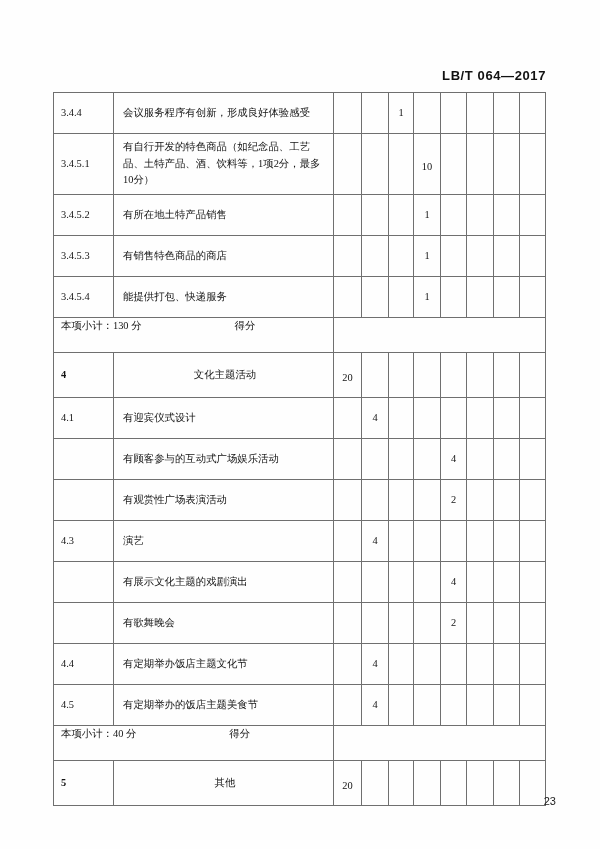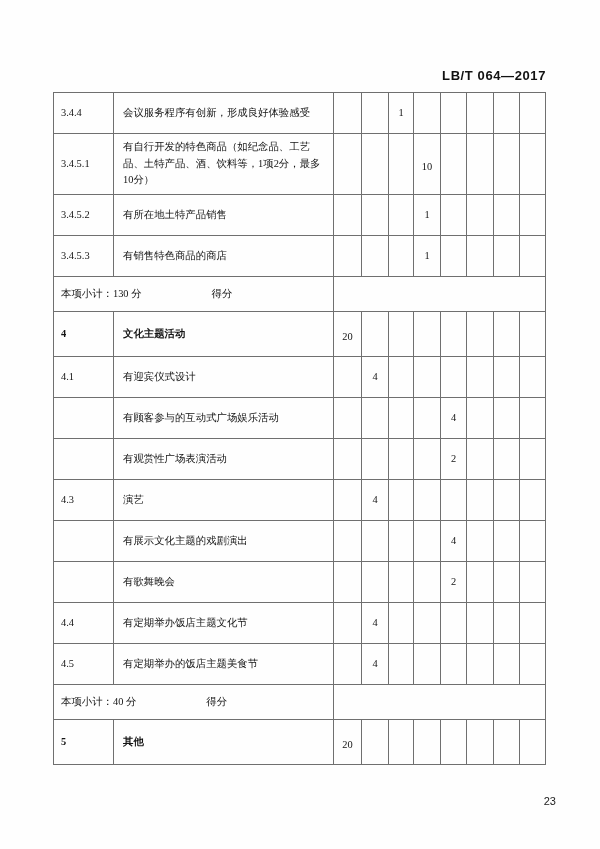--- a/index.html
+++ b/index.html
@@ -93,42 +93,43 @@
   .v6 { width: 27px; }
   .v7 { width: 26px; }
   .v8 { width: 26px; }
 
   tr.r-norm td { height: 30px; }
   tr.r-tall td { height: 42px; }
   tr.r-sect td { height: 34px; }
   tr.r-sub  td { height: 34px; }
 
   .sect-title {
-    font-weight: 700;
+    font-weight: 400;
     font-size: 11px;
     padding-left: 9px !important;
+    text-align: center;
   }
   .sect-code {
     font-weight: 700;
   }
   .subtotal {
     position: relative;
     padding: 0 !important;
   }
   .subtotal-inner {
     display: flex;
-    align-items: center;
+    align-items: flex-start;
     height: 100%;
     padding-left: 7px;
     font-size: 10.4px;
     white-space: nowrap;
   }
   .st-label { }
   .st-points { margin-left: 0; }
-  .st-score  { margin-left: 70px; }
+  .st-score  { margin-left: 93px; }
   .val-top {
     vertical-align: top;
     padding-top: 5px !important;
   }
 </style>
 </head>
 <body>
 
 <div class="page">
 
@@ -190,20 +191,32 @@
             <td class="c-desc">有销售特色商品的商店</td>
             <td class="c-val v1"></td>
             <td class="c-val v2"></td>
             <td class="c-val v3"></td>
             <td class="c-val v4">1</td>
             <td class="c-val v5"></td>
             <td class="c-val v6"></td>
             <td class="c-val v7"></td>
             <td class="c-val v8"></td>
           </tr>
+          <tr class="r-norm">
+            <td class="c-code">3.4.5.4</td>
+            <td class="c-desc">能提供打包、快递服务</td>
+            <td class="c-val v1"></td>
+            <td class="c-val v2"></td>
+            <td class="c-val v3"></td>
+            <td class="c-val v4">1</td>
+            <td class="c-val v5"></td>
+            <td class="c-val v6"></td>
+            <td class="c-val v7"></td>
+            <td class="c-val v8"></td>
+          </tr>
           <tr class="r-sub">
             <td colspan="2" class="subtotal">
               <div class="subtotal-inner">
                 <span class="st-label">本项小计：</span>
                 <span class="st-points">130 分</span>
                 <span class="st-score">得分</span>
               </div>
             </td>
             <td colspan="8" class="c-val"></td>
           </tr>

